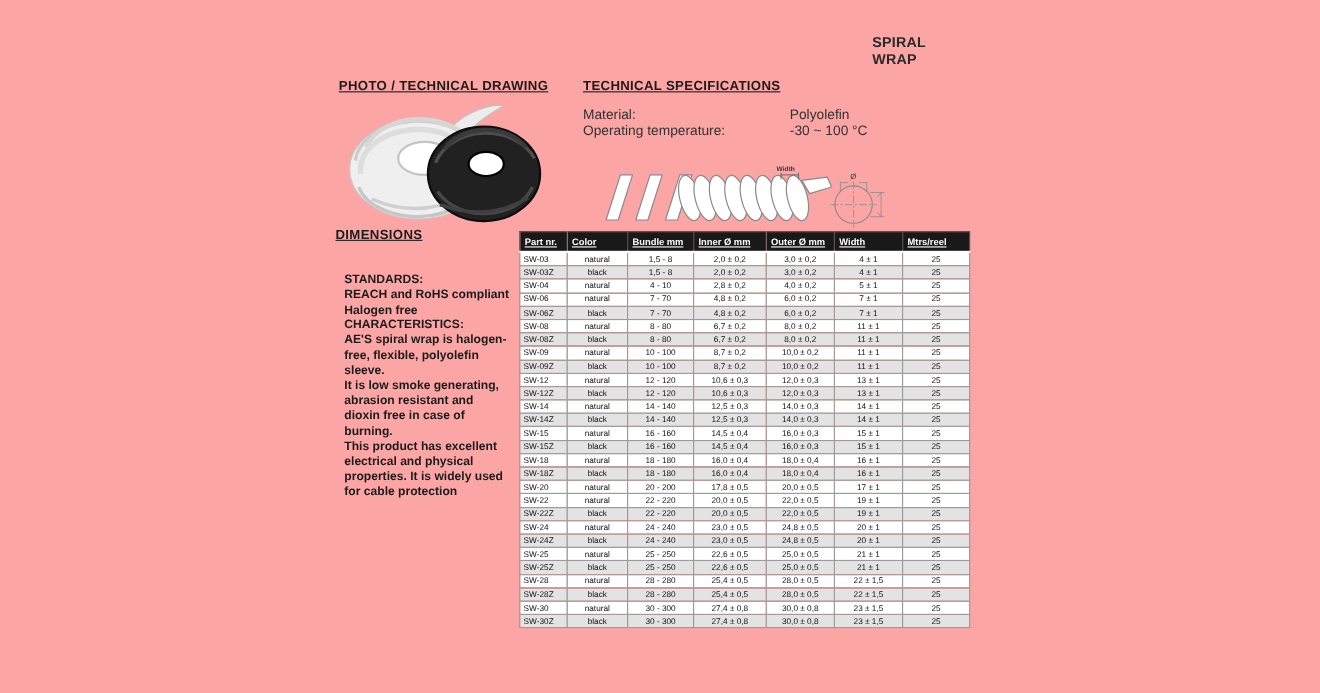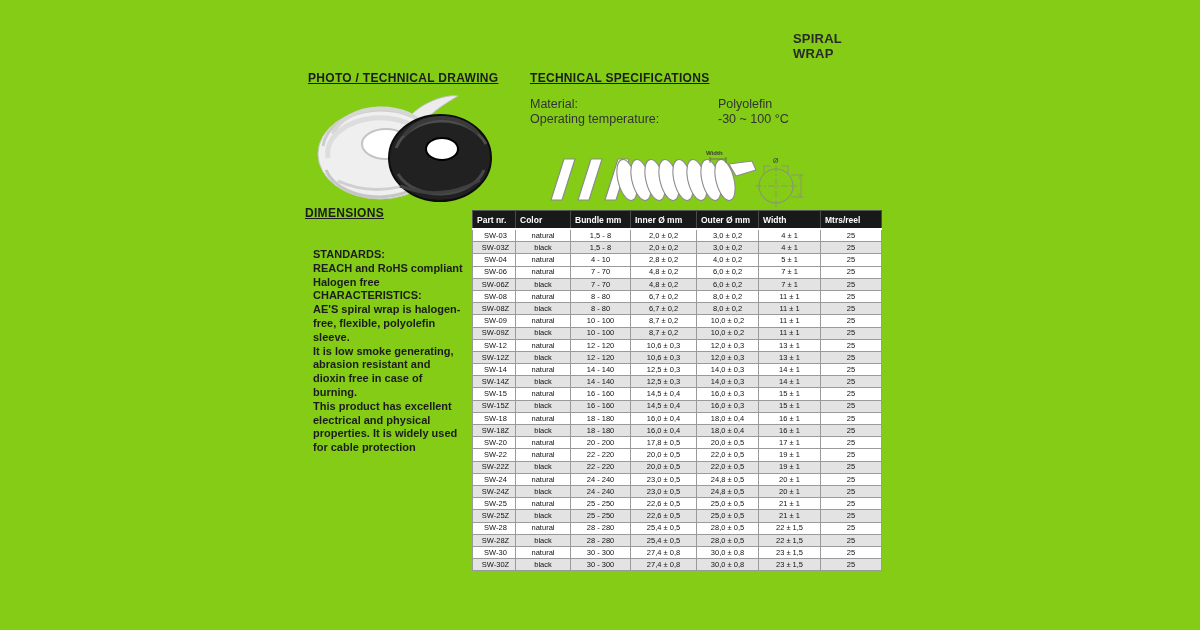--- a/index.html
+++ b/index.html
@@ -1,18 +1,18 @@
 <!DOCTYPE html>
 <html><head>
 <meta charset="utf-8">
 <style>
   html,body { margin:0; padding:0; background:#ffffff; }
   .canvas {
     position:relative; width:1200px; height:630px; overflow:hidden;
-    background:#84cc16; font-family:"Liberation Sans", sans-serif;
+    background:#fca5a5; font-family:"Liberation Sans", sans-serif;
   }
   .page-title {
     position:absolute; left:793px; top:31px; width:90px;
     font-size:13px; font-weight:bold; color:#2a2a2a; letter-spacing:0.2px;
   }
   .sec-heading {
     position:absolute; font-size:12px; font-weight:bold; color:#1c1c1c;
     text-decoration:underline; letter-spacing:0.3px;
   }
   .photo-heading { left:308px; top:71px; }
@@ -30,28 +30,28 @@
   }
   .notes .u { }
   .spec-table {
     position:absolute; left:472px; top:210px; width:409px;
     border-collapse:collapse; table-layout:fixed; border:1px solid #555;
   }
   .spec-table th {
     background:#191919; color:#ffffff; font-size:8.5px; font-weight:bold;
     text-align:left; padding:0 0 0 4px; height:17px;
     border-right:1px solid #4a4a4a; border-bottom:2px solid #ffffff;
-    overflow:hidden; white-space:nowrap;
+    overflow:hidden; white-space:nowrap;text-decoration:underline;
   }
   .spec-table td {
     font-size:7.5px; color:#111; text-align:center; height:11.2px;
     padding:0; border:1px solid #9a9a9a; line-height:1; white-space:nowrap;
     overflow:hidden;
   }
-  .spec-table td.cell-left { text-align:center; padding-left:3px; }
+  .spec-table td.cell-left { text-align:left; padding-left:3px; }
   .row-black td { background:#e3e3e3; }
   .row-natural td { background:#ffffff; }
 </style>
 </head>
 <body>
 
 <div class="canvas">
 
   <div class="page-title">SPIRAL WRAP</div>
 

